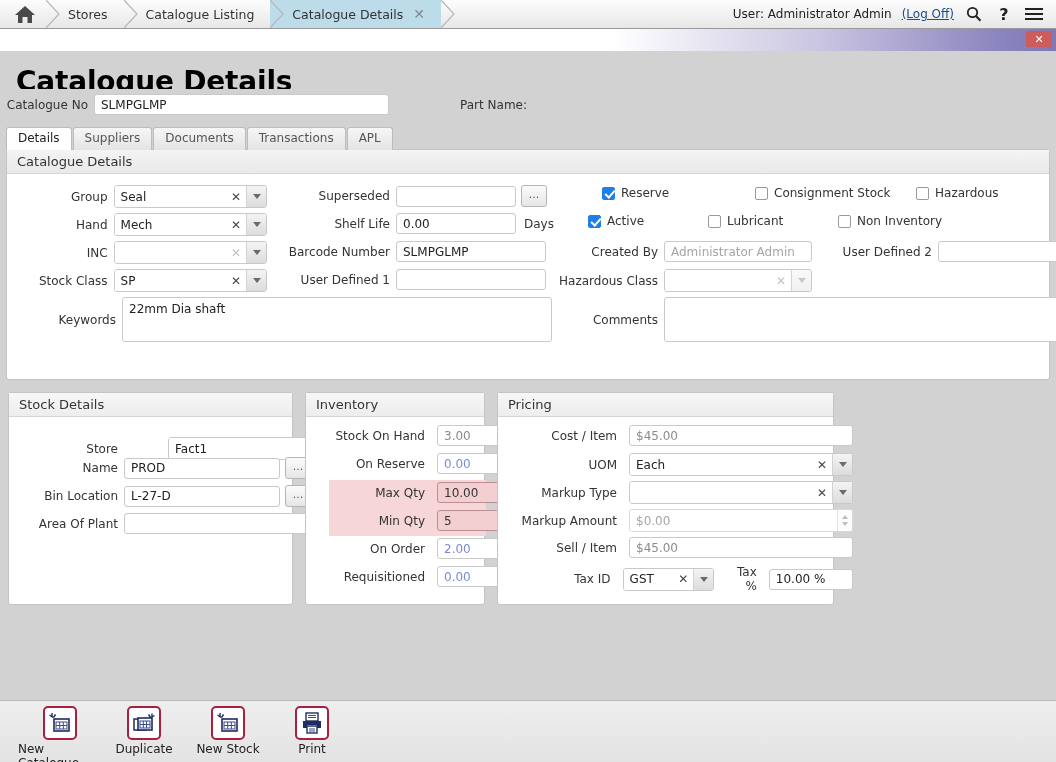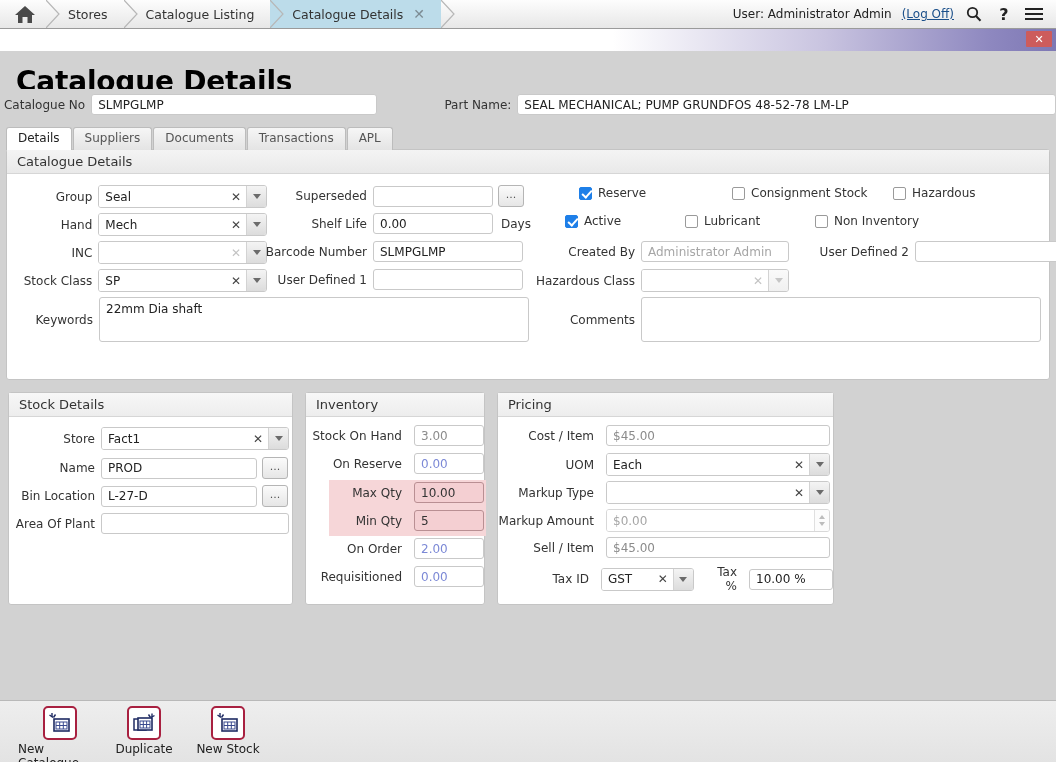--- a/index.html
+++ b/index.html
@@ -113,21 +113,21 @@
   .grouphdr {
     height: 24px; line-height: 23px;
     background: linear-gradient(to bottom, #f4f4f4, #e9e9e9);
     border-bottom: 1px solid #d6d6d6;
     padding-left: 10px; font-size: 13px; color: #333;
   }
   .grouphdr.plain { background: linear-gradient(to bottom, #f7f7f7, #ededed); }
 
   
   .frm { position: relative; }
-  .row { position: absolute; display: flex; align-items: center; }
+  .row { position: absolute; display: flex; align-items: center; padding-left: 23px; }
   .row .lbl { margin-right: 6px; }
 
   
   .combo {
     display: flex; align-items: stretch; height: 23px;
     border: 1px solid #c9c9c9; border-radius: 3px; background: #fff;
     overflow: hidden;
   }
   .combo .val {
     flex: 1; padding: 0 4px 0 6px; display: flex; align-items: center;
@@ -301,21 +301,20 @@
   <div class="winclose">✕</div>
 
   <div class="titlearea">
     <div class="pagetitle">Catalogue Details</div>
   </div>
 
   <div class="topstrip">
     <span class="lbl" style="width:88px">Catalogue No</span>
     <input class="txt" style="width: 295px; margin-left: 6px;" value="SLMPGLMP">
     <span class="lbl" style="width:120px; margin-left:18px;">Part Name:</span>
-    <input class="txt" style="width: 556px; margin-left: 6px;" value="SEAL MECHANICAL; PUMP GRUNDFOS 48-52-78 LM-LP">
   </div>
 
   <div class="tabs">
     <div class="tab sel">Details</div>
     <div class="tab">Suppliers</div>
     <div class="tab">Documents</div>
     <div class="tab">Transactions</div>
     <div class="tab">APL</div>
   </div>
 
@@ -455,21 +454,21 @@
         <span class="lbl" style="width:106px">Comments</span>
         <textarea class="ta" style="width: 400px; height: 45px;"></textarea>
       </div>
     </div>
   </div>
 
   <div class="panel" id="stock-details-panel">
     <div class="grouphdr plain">Stock Details</div>
     <div class="frm" style="position:relative;height:185px;">
 
-      <div class="row" style="top:10px; left:0;">
+      <div class="row" style="top:20px; left:0;gap:44px;">
         <span class="lbl" style="width:86px">Store</span>
         <div class="combo" style="width:188px">
           <span class="val">Fact1</span>
           <span class="clr">✕</span>
           <span class="caret">
               <i></i>
             </span>
         </div>
       </div>
 
@@ -642,15 +641,29 @@
           <rect x="6" y="8" width="15" height="12" fill="#fff" stroke="#1f2b63" stroke-width="1.6"></rect>
           <rect x="8" y="11" width="11" height="7" fill="none" stroke="#3a4a8f" stroke-width="1"></rect>
           <line x1="8" y1="14.5" x2="19" y2="14.5" stroke="#3a4a8f" stroke-width="1"></line>
           <line x1="11.7" y1="11" x2="11.7" y2="18" stroke="#3a4a8f" stroke-width="1"></line>
           <line x1="15.3" y1="11" x2="15.3" y2="18" stroke="#3a4a8f" stroke-width="1"></line>
         </svg>
       </span>
       <span class="cap">New Stock</span>
     </div>
 
+    <div class="tbtn">
+      <span class="ico">
+        <svg width="24" height="24" viewBox="0 0 24 24">
+          <rect x="6" y="2" width="12" height="8" fill="#fff" stroke="#1f2b63" stroke-width="1.4"></rect>
+          <line x1="8" y1="4.5" x2="16" y2="4.5" stroke="#3a4a8f" stroke-width="1"></line>
+          <line x1="8" y1="6.5" x2="16" y2="6.5" stroke="#3a4a8f" stroke-width="1"></line>
+          <path d="M3 10 H21 V17 H17 V14 H7 V17 H3 Z" fill="#1f2b63"></path>
+          <rect x="7" y="15" width="10" height="7" fill="#fff" stroke="#1f2b63" stroke-width="1.4"></rect>
+          <line x1="9" y1="18" x2="15" y2="18" stroke="#3a4a8f" stroke-width="1"></line>
+          <line x1="9" y1="20" x2="15" y2="20" stroke="#3a4a8f" stroke-width="1"></line>
+        </svg>
+      </span>
+      <span class="cap">Print</span>
+    </div>
   </div>
 
 </div>
 
 </body></html>

